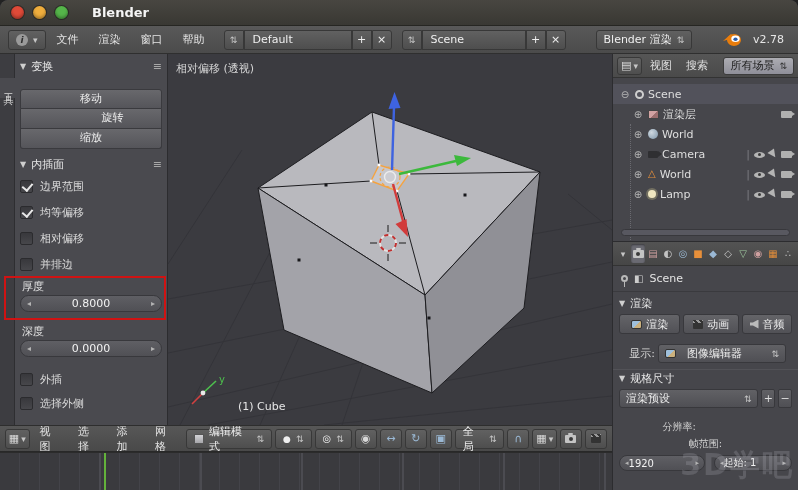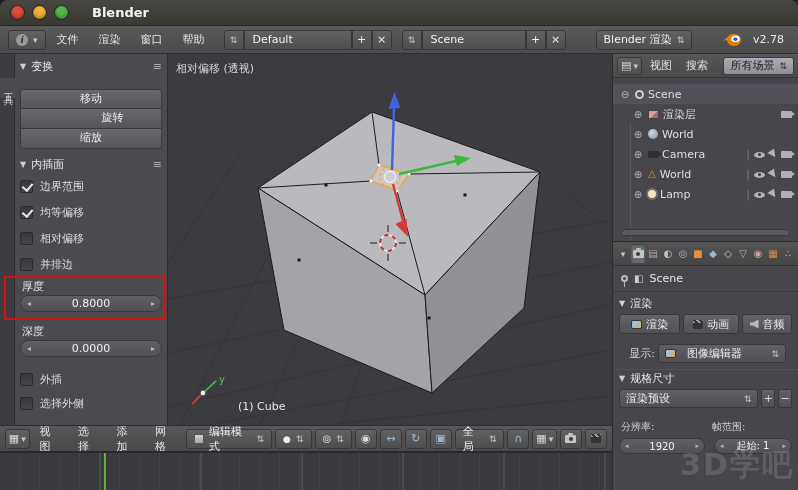--- a/index.html
+++ b/index.html
@@ -155,21 +155,21 @@
     background:linear-gradient(#646468,#515156); border:1px solid #38383c; border-radius:3px; color:#ececec; padding:0 6px; }
   .plabel { color:#d6d6d6; }
   .disp-label { width:36px; text-align:right; }
   .pcombo { height:19px; display:inline-flex; align-items:center; gap:11px;
     background:linear-gradient(#616165,#4f4f54); border:1px solid #38383c; border-radius:3px; padding:8px 6px; color:#ececec; }
   .num-label { font-size:10px; color:#d0d0d0; }
   .col-l { width:90px; padding-left:2px; }
   .pslider { height:16px; border-radius:8px; background:linear-gradient(#5f5f64,#505055);
     border:1px solid #38383c; display:flex; align-items:center; padding:0 5px; color:#f2f2f2; font-size:10px; }
   .pslider .arr { font-size:7px; color:#b4b4b4; }
-  .pslider .val { flex:1; text-align:center; white-space:nowrap; }
+  .pslider .val { flex:1; text-align:left; white-space:nowrap; }
   .ps-res { width:86px; } .ps-start { width:78px; }
   .mini-plus { width:14px; height:19px; display:inline-flex; align-items:center; justify-content:center;
     background:linear-gradient(#616165,#4f4f54); border:1px solid #38383c; color:#ddd; border-radius:2px; }
 
   .watermark { position:absolute; right:4px; bottom:4px; font-size:30px; font-weight:bold;
     color:rgba(195,195,205,0.20); letter-spacing:2px; z-index:60; pointer-events:none; }
 </style>
 </head>
 <body>
 
@@ -533,21 +533,21 @@
       <span>规格尺寸</span>
     </div>
     <div class="prow">
       <span class="pcombo" style="width:142px;">
         <span style="flex:1;">渲染预设</span>
         <span class="arrows">⇅</span>
       </span>
       <span class="mini-plus">+</span>
       <span class="mini-plus">−</span>
     </div>
-    <div class="prow" style="margin-top:8px;">
+    <div class="prow" style="margin-top:8px;flex-direction:column;">
       <span class="num-label col-l">分辨率:</span>
       <span class="num-label">帧范围:</span>
     </div>
     <div class="prow">
       <span class="pslider ps-res">
         <span class="arr">◂</span>
         <span class="val">1920</span>
         <span class="arr">▸</span>
       </span>
       <span class="pslider ps-start" style="margin-left:6px;">

